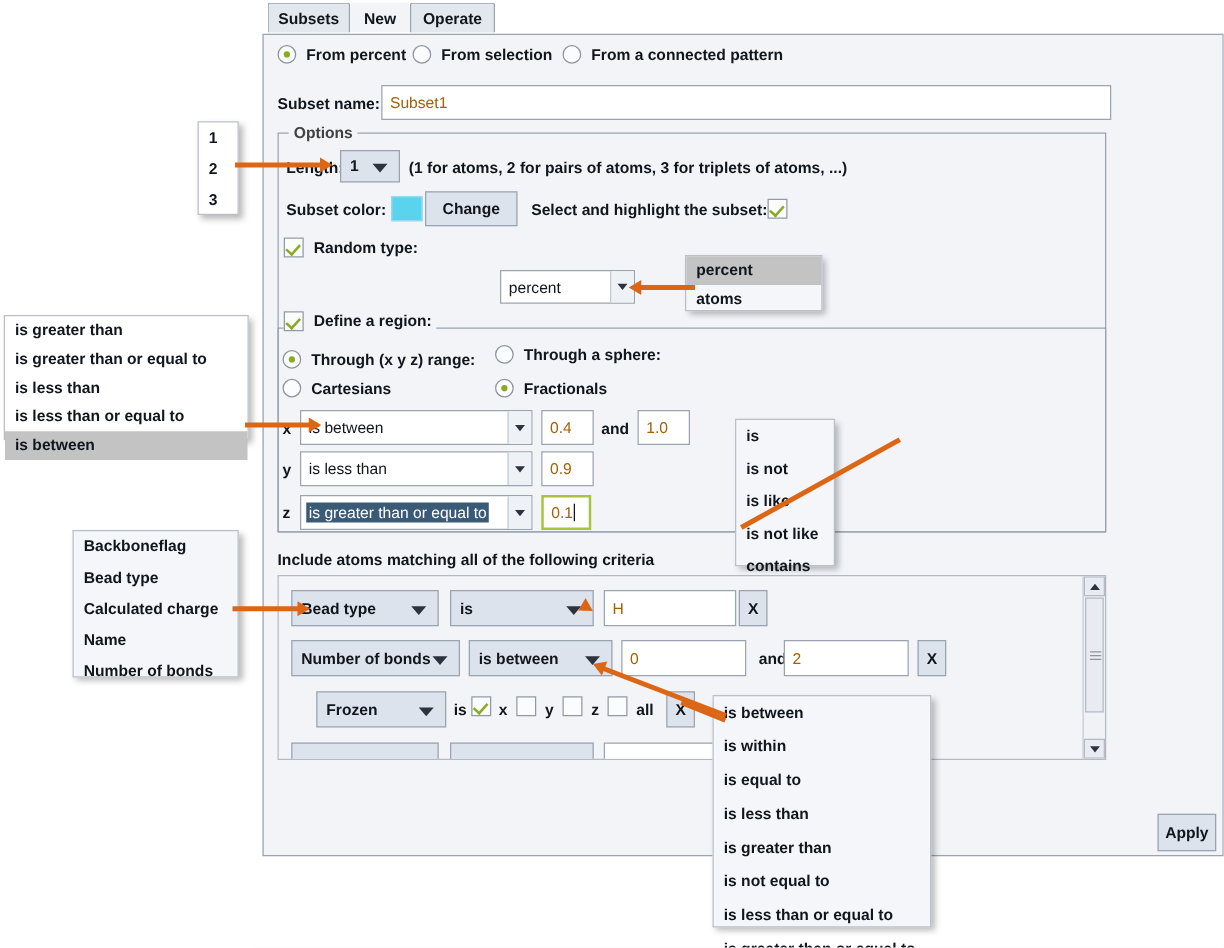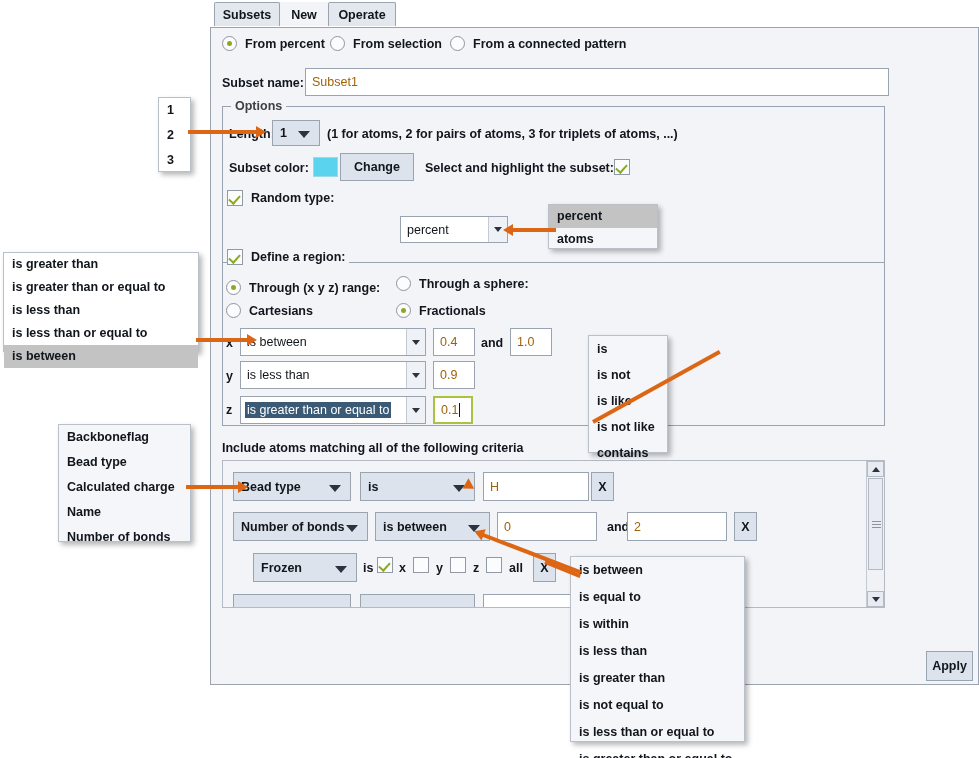--- a/index.html
+++ b/index.html
@@ -405,22 +405,22 @@
   <div class="popup" style="left:588px; top:335px; width:80px; height:118px;">
     <div class="pitem" style="line-height:22px;">is</div>
     <div class="pitem" style="line-height:22px;">is not</div>
     <div class="pitem" style="line-height:22px;">is like</div>
     <div class="pitem" style="line-height:22px;">is not like</div>
     <div class="pitem" style="line-height:22px;">contains</div>
   </div>
 
   <div class="popup" style="left:570px; top:556px; width:175px; height:186px;">
     <div class="pitem" style="line-height:23px;">is between</div>
+    <div class="pitem" style="line-height:23px;">is within</div>
     <div class="pitem" style="line-height:23px;">is equal to</div>
-    <div class="pitem" style="line-height:23px;">is within</div>
     <div class="pitem" style="line-height:23px;">is less than</div>
     <div class="pitem" style="line-height:23px;">is greater than</div>
     <div class="pitem" style="line-height:23px;">is not equal to</div>
     <div class="pitem" style="line-height:23px;">is less than or equal to</div>
     <div class="pitem" style="line-height:23px;">is greater than or equal to</div>
   </div>
 
   <div class="arrowline" style="left:188px; top:130px; width:70px;"></div>
   <div class="arrowhead" style="left:256px; top:126px;"></div>
 

